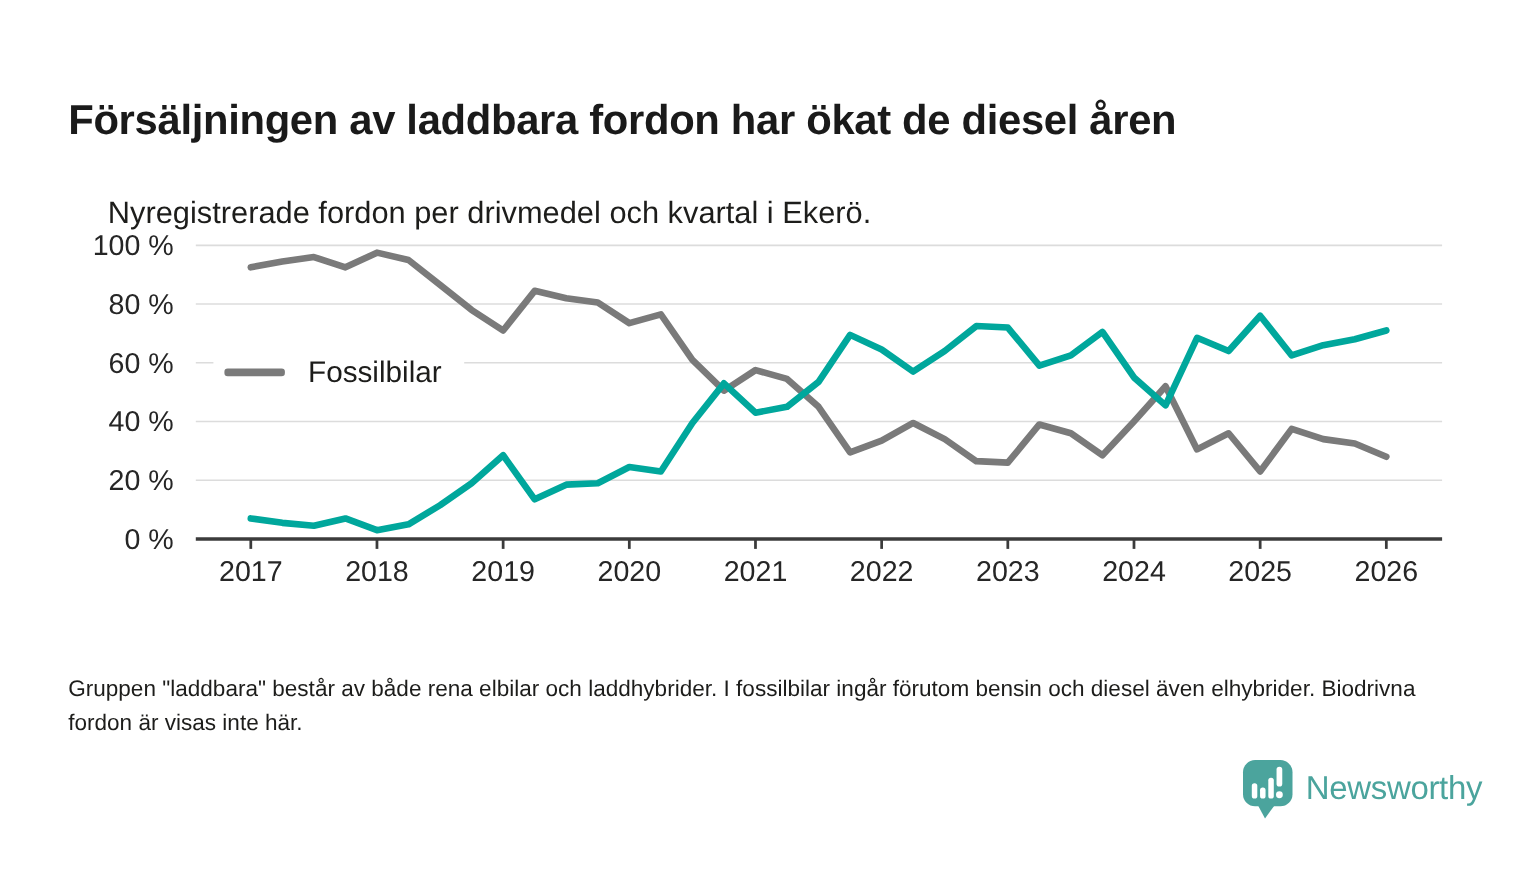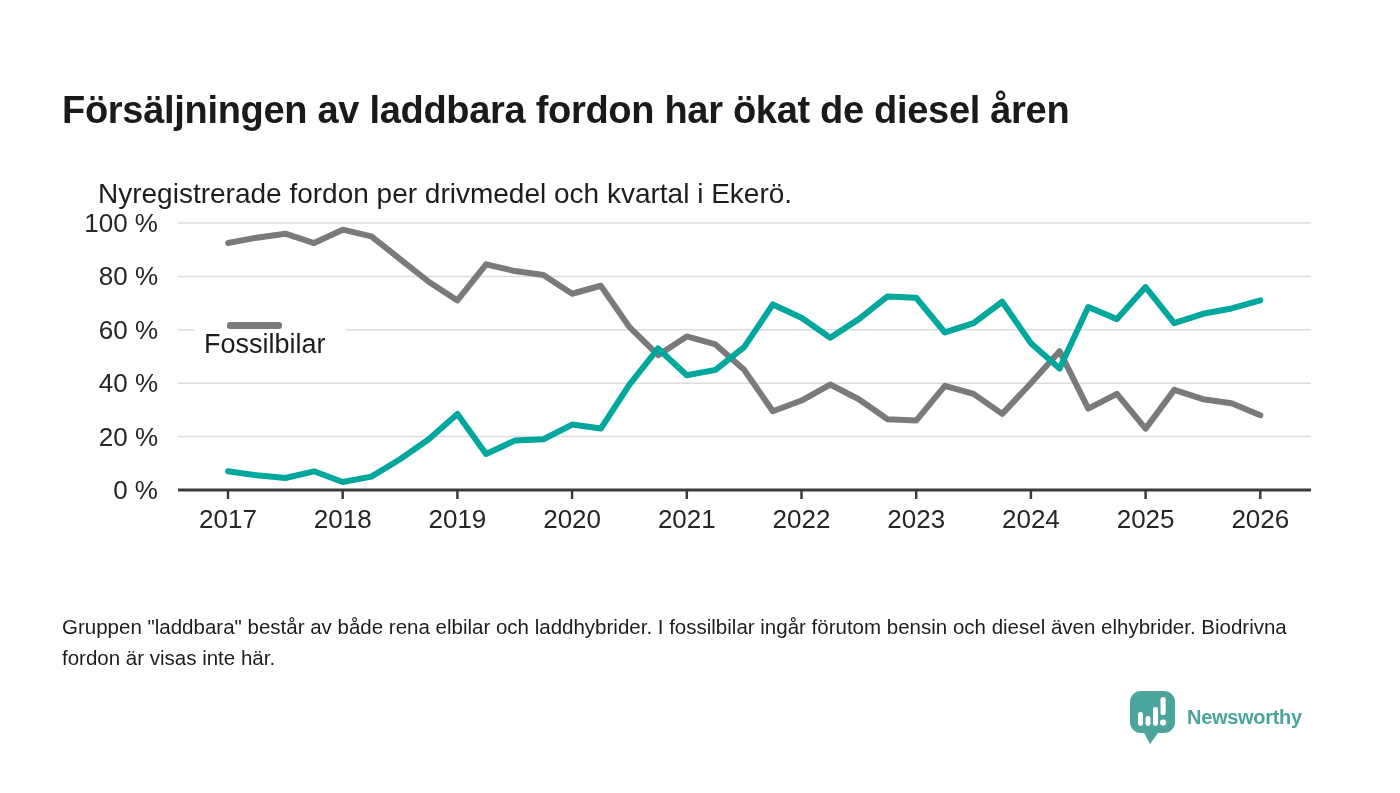--- a/index.html
+++ b/index.html
@@ -16,33 +16,33 @@
     position:absolute; left:62px; top:150px; width:1280px;
     font-size:28px; font-weight:400; color:#1d1d1b;margin-left:36px;
   }
   #chart-svg { position:absolute; left:0; top:0; }
   #chart-svg text { font-family:"Liberation Sans", sans-serif; font-size:26px; fill:#262626; }
   .legend {
     position:absolute; left:194px; top:316px;
     background:#ffffff; padding:6px 20px 8px 10px;
     display:flex; flex-direction:column; gap:5px;
   }
-  .legend-row { display:flex; align-items:center; height:33px;flex-direction:column; }
+  .legend-row { display:flex; align-items:center; height:33px; }
   .swatch { width:55px; height:7px; border-radius:3px; margin-right:21px; flex:0 0 auto; }
   .legend-label { font-size:27px; color:#1d1d1b; white-space:nowrap; }
   .footnote {
     position:absolute; left:62px; top:590px; max-width:1232px;
     font-size:20.5px; line-height:31px; color:#1d1d1b;
   }
   .brand {
     position:absolute; left:1129px; top:688px; height:58px;
     display:flex; align-items:center;
   }
   .brand-icon { width:48px; height:56px; flex:0 0 auto; }
-  .brand-text { font-size:20px; font-weight:700; margin-left:10px; letter-spacing:-0.3px; }
+  .brand-text { font-size:30px; font-weight:400; margin-left:10px; letter-spacing:-0.3px; }
 </style>
 </head>
 <body>
 
 <h1 class="title">Försäljningen av laddbara fordon har ökat de diesel åren</h1>
 <p class="subtitle">Nyregistrerade fordon per drivmedel och kvartal i Ekerö.</p>
 
 <svg id="chart-svg" width="1400" height="793">
     <line x1="178" x2="1311" y1="436.6" y2="436.6" stroke="#dcdcdc" stroke-width="1.5"></line>
     <line x1="178" x2="1311" y1="383.2" y2="383.2" stroke="#dcdcdc" stroke-width="1.5"></line>

